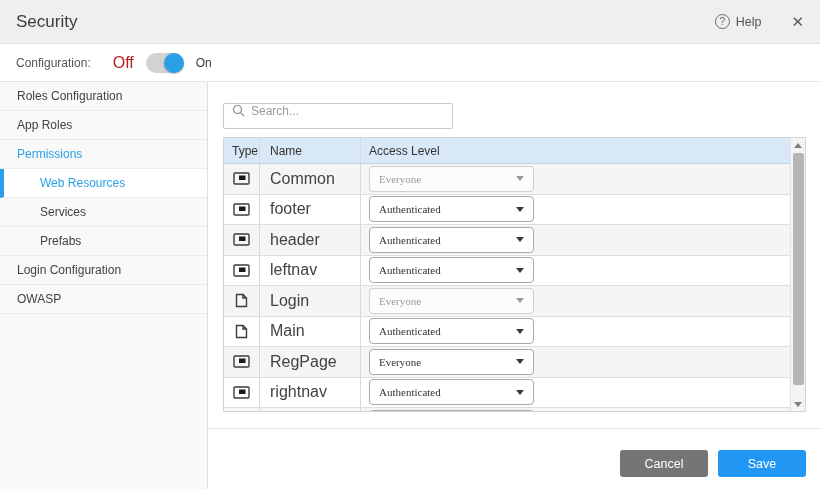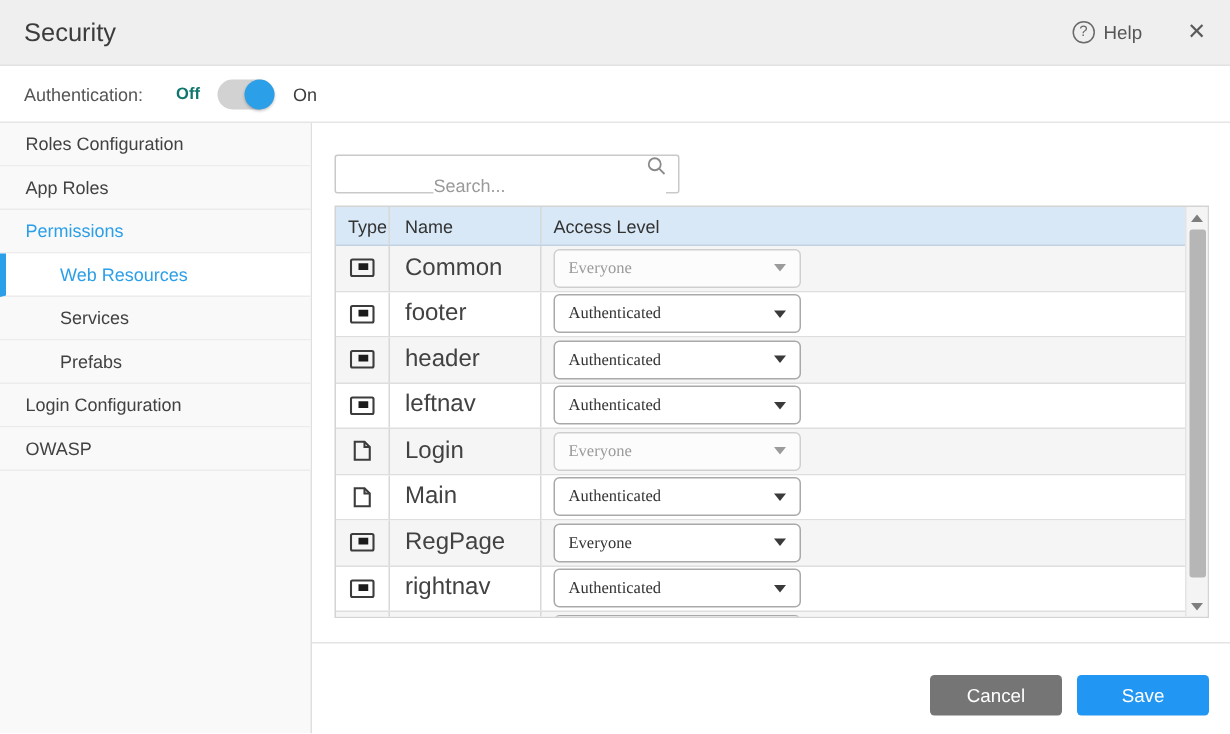--- a/index.html
+++ b/index.html
@@ -15,21 +15,21 @@
   .help-circle { width:15px; height:15px; border:1px solid #6a6a6a; border-radius:50%;
                  display:flex; align-items:center; justify-content:center;
                  font-size:10px; color:#6a6a6a; }
   .help-text { font-size:12.5px; color:#555; }
   .close-x { margin-left:30px; font-size:15px; color:#5a5a5a; cursor:pointer; line-height:1; }
 
   
   .auth-bar { height:38px; background:#fff; border-bottom:1px solid #e5e5e5;
               display:flex; align-items:center; padding-left:16px; }
   .auth-label { font-size:12px; color:#555; }
-  .auth-off { font-size:11px; color:#0f766e; margin-left:22px;font-weight:bold; }
+  .auth-off { font-size:16px; color:#b91c1c; margin-left:22px; }
   .auth-on  { font-size:12px; color:#3c3c3c; }
   .toggle { width:38px; height:20px; background:#d2d2d2; border-radius:10px;
             margin:0 12px; position:relative; cursor:pointer; }
   .toggle-knob { position:absolute; right:0; top:0; width:20px; height:20px;
                  border-radius:50%; background:#2b9fe8; box-shadow:0 1px 2px rgba(0,0,0,.25); }
 
   
   .content { display:flex; height:407px; }
   .sidebar { width:208px; background:#f9f9f9; border-right:1px solid #dfdfdf; }
   .side-item { height:29px; display:flex; align-items:center; padding-left:17px;
@@ -38,21 +38,21 @@
   .side-item.sub { padding-left:40px; }
   .side-item.parent-active { color:#2b9fe8; }
   .side-item.active { background:#fff; color:#2b9fe8; border-left:4px solid #2b9fe8;
                       padding-left:36px; }
 
   .main { flex:1; display:flex; flex-direction:column; }
   .main-inner { padding:21px 14px 0 15px; }
 
   
   .search-box { width:230px; height:26px; border:1px solid #c9c9c9; border-radius:2px;
-                display:flex; align-items:flex-end; padding:0 8px; background:#fff;flex-direction:column; }
+                display:flex; align-items:flex-start; padding:0 8px; background:#fff; }
   .search-box svg { flex:0 0 auto; }
   .search-input { border:none; outline:none; flex:1; font-size:12px; margin-left:6px;
                   font-family:"Liberation Sans","DejaVu Sans",sans-serif; color:#333; }
   .search-input::placeholder { color:#9a9a9a; }
 
   
   .grid { margin-top:8px; width:583px; height:275px; border:1px solid #d4d4d4;
           display:flex; overflow:hidden; background:#fff; }
   .grid-body { flex:1; display:flex; flex-direction:column; }
   .grid-header { height:26px; background:#d8e8f6; border-bottom:1px solid #c2d2e0;
@@ -109,21 +109,21 @@
   <div class="header-right">
     <div class="help-wrap">
       <span class="help-circle">?</span>
       <span class="help-text">Help</span>
     </div>
     <span class="close-x">✕</span>
   </div>
 </div>
 
 <div class="auth-bar">
-  <span class="auth-label">Authentication:</span>
+  <span class="auth-label">Configuration:</span>
   <span class="auth-off">Off</span>
   <div class="toggle">
     <div class="toggle-knob"></div>
   </div>
   <span class="auth-on">On</span>
 </div>
 
 <div class="content">
 
   <div class="sidebar">

